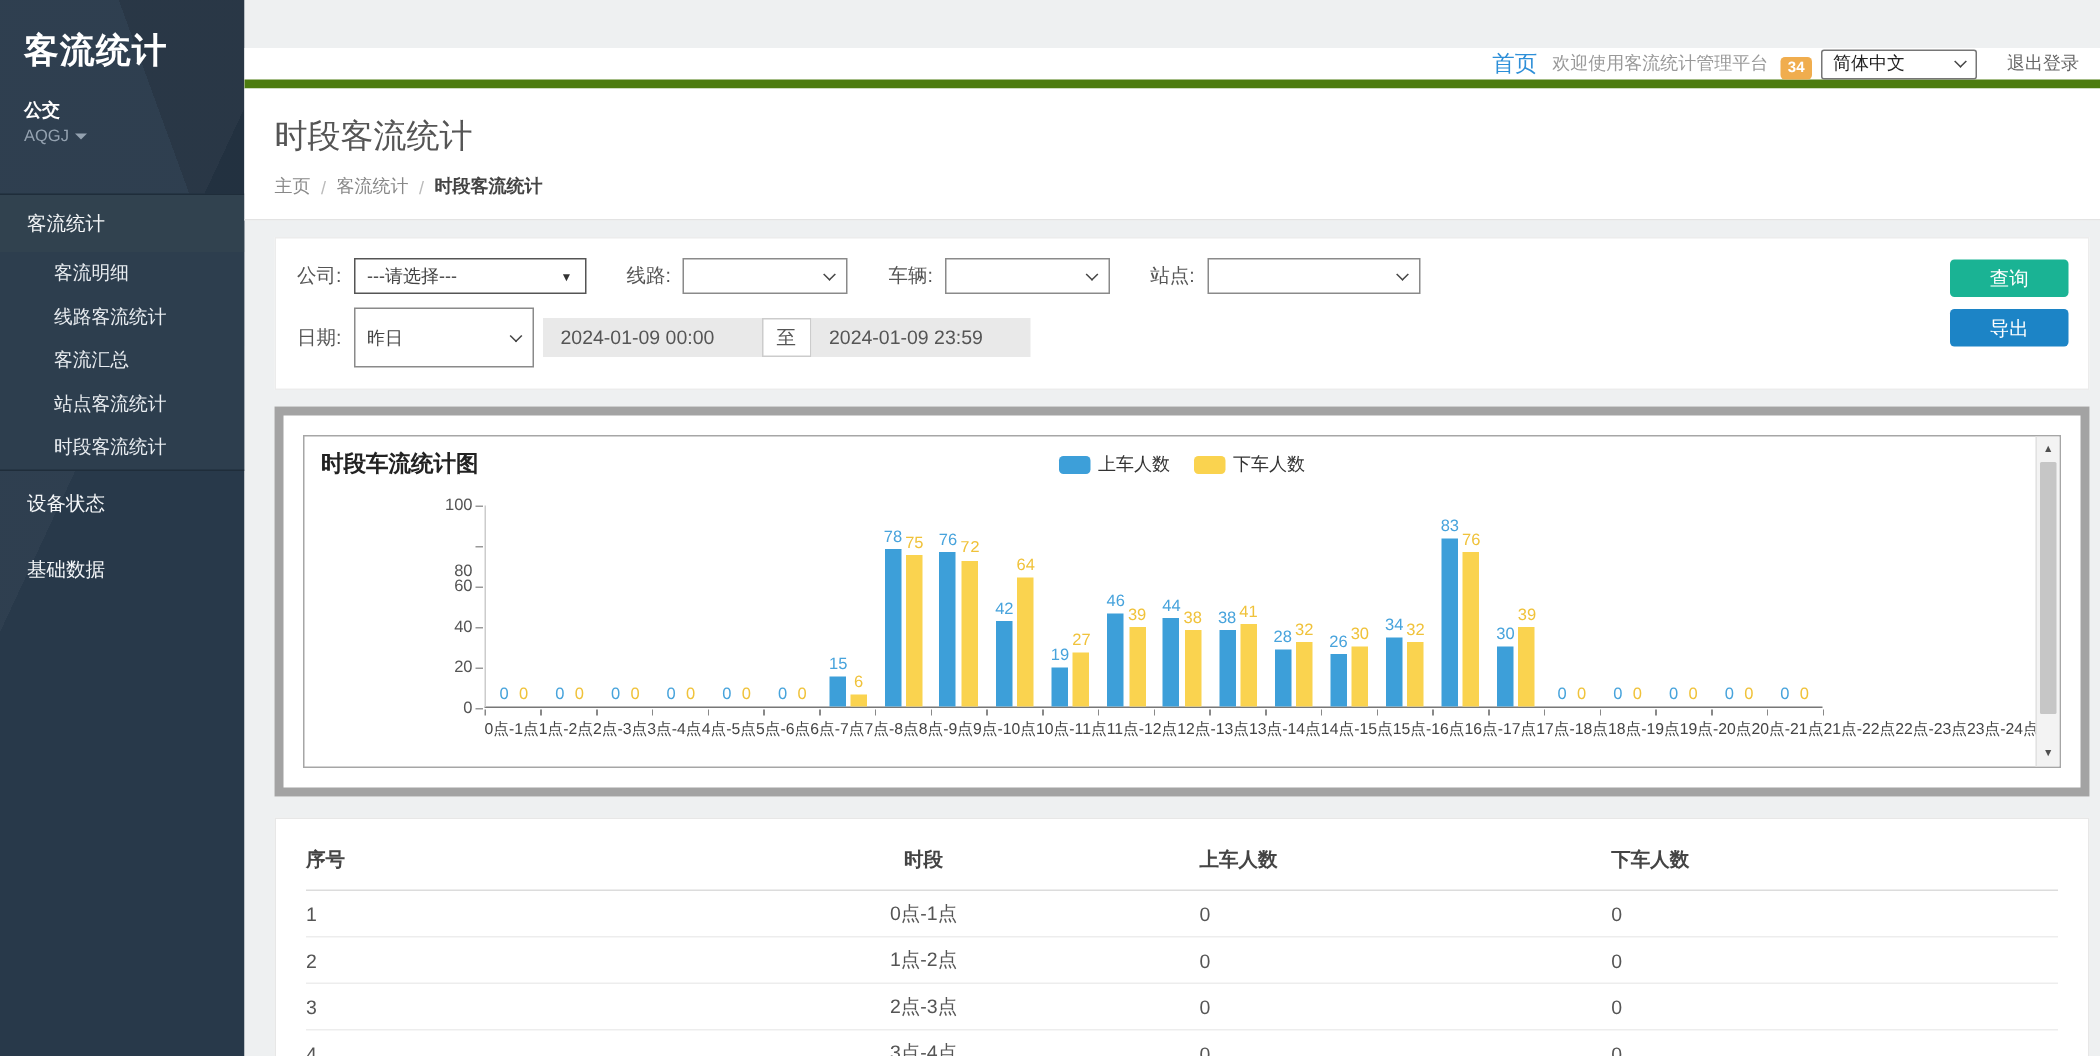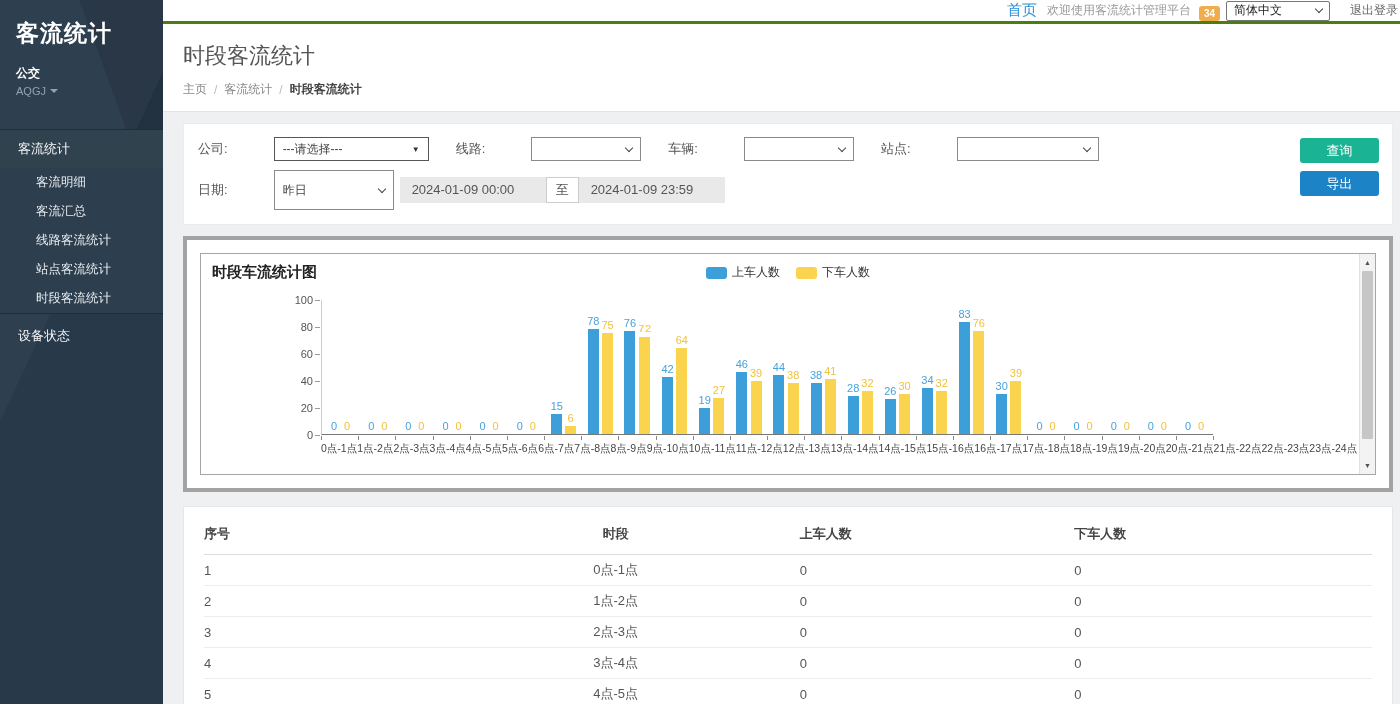--- a/index.html
+++ b/index.html
@@ -19,21 +19,21 @@
   .menu { margin-top:24px; }
   .msection { }
   .msection.expanded { background:#2d3e4e; border-top:1px solid #1f2d3a; border-bottom:1px solid #1f2d3a; }
   .msection-header { padding:10px 18px; font-size:13px; color:#f4f6f8; cursor:pointer; }
   .msection.expanded .msection-header { background:#31424f; }
   .subitem { padding:6px 18px 6px 36px; font-size:12.5px; color:#e9edf1; cursor:pointer; }
   .msection.plain .msection-header { padding:13px 18px; }
 
   
   .main { flex:1; display:flex; flex-direction:column; background:#eef0f1; }
-  .topbar { height:40px; background:#fff; border-bottom:3px solid #4d7c0f; display:flex; align-items:center; justify-content:flex-end; padding-right:2px; }
+  .topbar { height:40px; background:#fff; border-bottom:6px solid #4d7c0f; display:flex; align-items:center; justify-content:flex-end; padding-right:14px;margin-top:32px; }
   .home-link { font-size:15px; color:#2d8fd8; cursor:pointer; }
   .welcome { font-size:12px; color:#999; margin-left:10px; }
   .badge { background:#f0ad4e; color:#fff; font-size:10px; font-weight:bold; border-radius:3px; padding:2px 5px; margin-left:8px; align-self:flex-start; margin-top:6px; }
   .lang-select { width:104px; height:20px; border:1px solid #767676; border-radius:2px; background:#fff; display:flex; align-items:center; justify-content:space-between; padding:0 7px; font-size:12px; color:#222; margin-left:6px; cursor:pointer; }
   .chev { width:6px; height:6px; border-right:1.6px solid #444; border-bottom:1.6px solid #444; transform:rotate(45deg); margin-top:-3px; }
   .logout { font-size:12px; color:#666; margin-left:20px; cursor:pointer; }
 
   .page-head { background:#fff; border-bottom:1px solid #e3e3e3; padding:17px 0 13px 20px; }
   .page-title { font-size:22px; font-weight:normal; color:#555; }
   .breadcrumb { margin-top:10px; font-size:12px; color:#888; display:flex; align-items:center; }
@@ -41,34 +41,34 @@
   .bc-last { color:#444; font-weight:bold; }
 
   .content { padding:11px 7px 0 20px; }
 
   
   .filter-card { position:relative; background:#fff; border:1px solid #ececec; padding:13px 14px 14px; }
   .frow { display:flex; align-items:center; }
   .frow + .frow { margin-top:9px; }
   .flabel { font-size:13px; color:#555; margin-right:8px; white-space:nowrap; }
   .fgroup { display:flex; align-items:center; margin-right:27px; }
-  .sel { border:1px solid #8a8a8a; background:#fff; height:24px; display:flex; align-items:center; justify-content:space-between; padding:0 8px; font-size:12px; color:#444; cursor:pointer;margin-left:38px; }
+  .sel { border:1px solid #8a8a8a; background:#fff; height:24px; display:flex; align-items:center; justify-content:space-between; padding:0 8px; font-size:12px; color:#444; cursor:pointer; }
   .sel-company { width:155px; border-color:#555; }
   .sel-line, .sel-vehicle { width:110px; }
   .sel-station { width:142px; }
   .sel-date { width:120px; height:40px; }
   .tri-down { font-size:8px; color:#333; }
   .dinput { background:#e9e9e9; height:26px; line-height:26px; padding:0 12px; font-size:13px; color:#555; width:146px; cursor:text; }
   .dsep { background:#fff; border:1px solid #ccc; height:26px; line-height:24px; padding:0 9px; font-size:13px; color:#555; }
   .btn { position:absolute; right:13px; width:79px; height:25px; border:none; border-radius:3px; color:#fff; font-size:13px; text-align:center; line-height:25px; cursor:pointer; font-family:inherit; }
   .btn-query { top:14px; background:#1ab394; }
   .btn-export { top:47px; background:#1c84c6; }
 
   
-  .chart-card { background:#fff; border:4px solid #a3a3a3; margin-top:11px; padding:13px; }
+  .chart-card { background:#fff; border:6px solid #a3a3a3; margin-top:11px; padding:13px; }
   .chart-box { position:relative; height:222px; border:1px solid #a6a6a6; background:#fff; overflow:hidden; }
   .chart-title { position:absolute; left:11px; top:9px; font-weight:bold; font-size:15px; color:#222; }
   .legend { position:absolute; top:10px; left:50%; transform:translateX(-50%); display:flex; gap:16px; }
   .legend-item { display:flex; align-items:center; gap:5px; font-size:12px; color:#333; cursor:pointer; }
   .legend-swatch { width:21px; height:12px; border-radius:3px; }
   .plot { position:absolute; left:120px; top:46px; width:892px; height:135px; border-bottom:1px solid #777; border-left:1px solid #ccc; display:flex; align-items:flex-end; }
   .cat { flex:1; display:flex; align-items:flex-end; justify-content:center; gap:2px; height:135px; }
   .scol { display:flex; flex-direction:column; align-items:center; justify-content:flex-end; }
   .vlabel { font-size:11px; line-height:12px; margin-bottom:2px; }
   .bar { width:11px; }
@@ -99,27 +99,30 @@
     <div class="logo-org">公交</div>
     <div class="logo-code">
       <span>AQGJ</span>
       <span class="caret-down"></span>
     </div>
   </div>
   <div class="menu" id="menu">
       <div class="msection expanded">
         <div class="msection-header">客流统计</div>
         <div class="subitem">客流明细</div>
+        <div class="subitem">线路客流统计</div>
         <div class="subitem">客流汇总</div>
-        <div class="subitem">线路客流统计</div>
         <div class="subitem">站点客流统计</div>
         <div class="subitem">时段客流统计</div>
       </div>
       <div class="msection plain">
         <div class="msection-header">设备状态</div>
+      </div>
+      <div class="msection plain">
+        <div class="msection-header">基础数据</div>
       </div>
     </div>
 </div>
 
 <div class="main">
   <div class="topbar">
     <span class="home-link">首页</span>
     <span class="welcome">欢迎使用客流统计管理平台</span>
     <span class="badge">34</span>
     <div class="lang-select">
@@ -204,21 +207,21 @@
           </div>
         <div id="yaxis">
             <div class="ylab" style="top: 175px;">0</div>
             <div class="ytick" style="top: 181px;"></div>
             <div class="ylab" style="top: 148px;">20</div>
             <div class="ytick" style="top: 154px;"></div>
             <div class="ylab" style="top: 121px;">40</div>
             <div class="ytick" style="top: 127px;"></div>
             <div class="ylab" style="top: 94px;">60</div>
             <div class="ytick" style="top: 100px;"></div>
-            <div class="ylab" style="top: 67px;">80</div>
+            <div class="ylab" style="top: 84px;">80</div>
             <div class="ytick" style="top: 73px;"></div>
             <div class="ylab" style="top: 40px;">100</div>
             <div class="ytick" style="top: 46px;"></div>
           </div>
         <div class="plot" id="plot">
             <div class="cat">
               <div class="scol">
                 <div class="vlabel" style="color: rgb(71, 163, 220);">0</div>
                 <div class="bar" style="height: 0px; background: rgb(61, 159, 217);"></div>
               </div>

